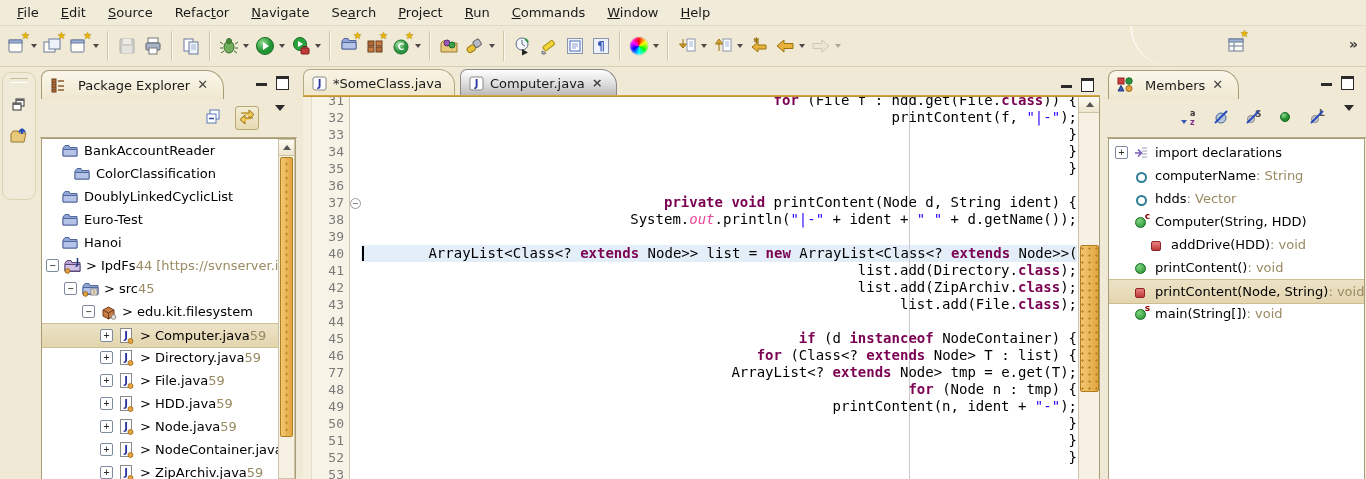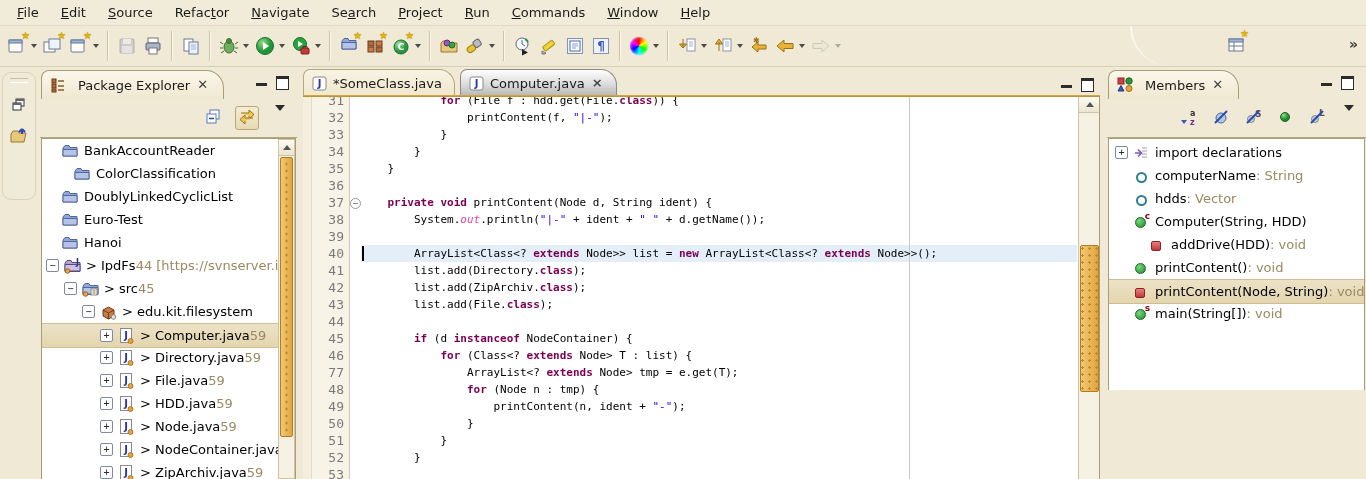--- a/index.html
+++ b/index.html
@@ -81,21 +81,21 @@
   .econtent{position:absolute;left:0;right:0;top:29px;bottom:0;background:#fff;border-right:1px solid #a89d77;overflow:hidden;}
   .eruler{position:absolute;left:0;top:0;bottom:0;width:8px;background:#f3eedd;border-right:1px solid #e4dcc4;}
   .egutter{position:absolute;left:9px;top:0;bottom:0;width:37px;background:#f7f3e6;border-right:1px solid #cfc8b0;
     font-family:"DejaVu Sans Mono","Liberation Mono",monospace;font-size:13px;color:#7a7a7a;}
   .egutter .gl{height:17px;line-height:17px;text-align:right;padding-right:5px;}
   .efold{position:absolute;left:47px;top:0;bottom:0;width:10px;background:#fff;}
   .fold-minus{position:absolute;left:0;width:9px;height:9px;border:1px solid #9a9a9a;border-radius:50%;
     background:#fff;color:#555;font-size:9px;line-height:8px;text-align:center;font-family:"DejaVu Sans Mono",monospace;}
   .ecode{position:absolute;left:58px;top:0;bottom:0;width:716px;overflow:hidden;}
   .codewrap{position:relative;margin-top:-5px;z-index:2;}
-  .cl{height:17px;line-height:17px;white-space:pre;font-family:"DejaVu Sans Mono","Liberation Mono",monospace;font-size:11px;color:#000;position:relative;}
+  .cl{height:17px;line-height:17px;white-space:pre;font-family:"DejaVu Sans Mono","Liberation Mono",monospace;font-size:14px;color:#000;position:relative;text-align:right;}
   .hlband{position:absolute;left:0;right:0;height:17px;background:#e3eef9;z-index:0;}
   .pmargin{position:absolute;top:0;bottom:0;left:548px;width:1px;background:#c9c9c9;z-index:1;}
   .tok-k{color:#7b0052;font-weight:bold;}
   .tok-s{color:#2a00ff;}
   .tok-f{color:#ec4899;font-style:italic;}
   .caret{position:absolute;left:1px;top:1px;width:2px;height:15px;background:#000;}
   .esb{position:absolute;top:0;bottom:0;left:775px;width:21px;background:#f6f1e2;border-left:1px solid #cdc4a6;}
 
   
   .mi{width:16px;height:16px;position:relative;flex:none;margin-right:6px;}
@@ -671,21 +671,21 @@
       </div>
       <div class="esb">
         <div class="sb-up">
             <i></i>
           </div>
         <div class="sb-thumb" style="top:148px;height:145px;"></div>
       </div>
     </div>
   </div>
 
-  <div class="panel" style="left:1107px;top:68px;width:259px;height:322px;">
+  <div class="panel" style="left:1107px;top:68px;width:259px;height:411px;">
     <div class="view-hdr-line"></div>
     <div class="view-tab">
       <span class="ricon" id="mem-tab-icon"><svg width="17" height="16" viewBox="0 0 17 16">
             <rect x="1" y="1" width="6" height="6" fill="#d04040" stroke="#8f2323"></rect>
             <circle cx="12" cy="4" r="3.2" fill="#2a9440" stroke="#176a23"></circle>
             <path d="M1 14l3-5.5L7 14z" fill="#3a5ab8" stroke="#22387e"></path>
             <circle cx="12" cy="11.5" r="3" fill="#e8a33d" stroke="#9a6a1a"></circle>
           </svg></span>
       <span class="ttl">Members</span>
       <span class="tab-close">✕</span>

